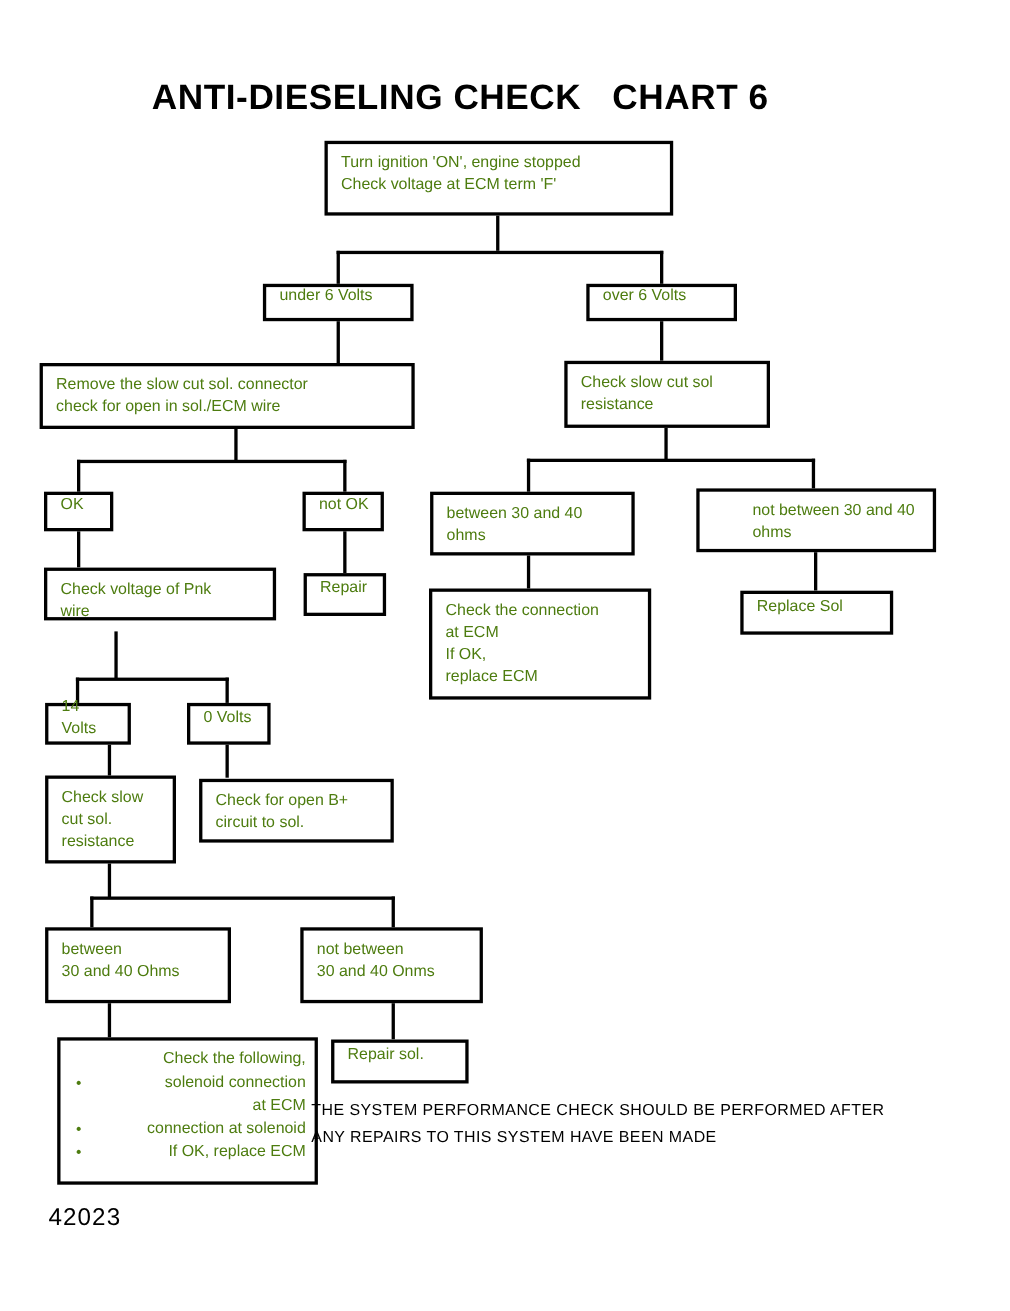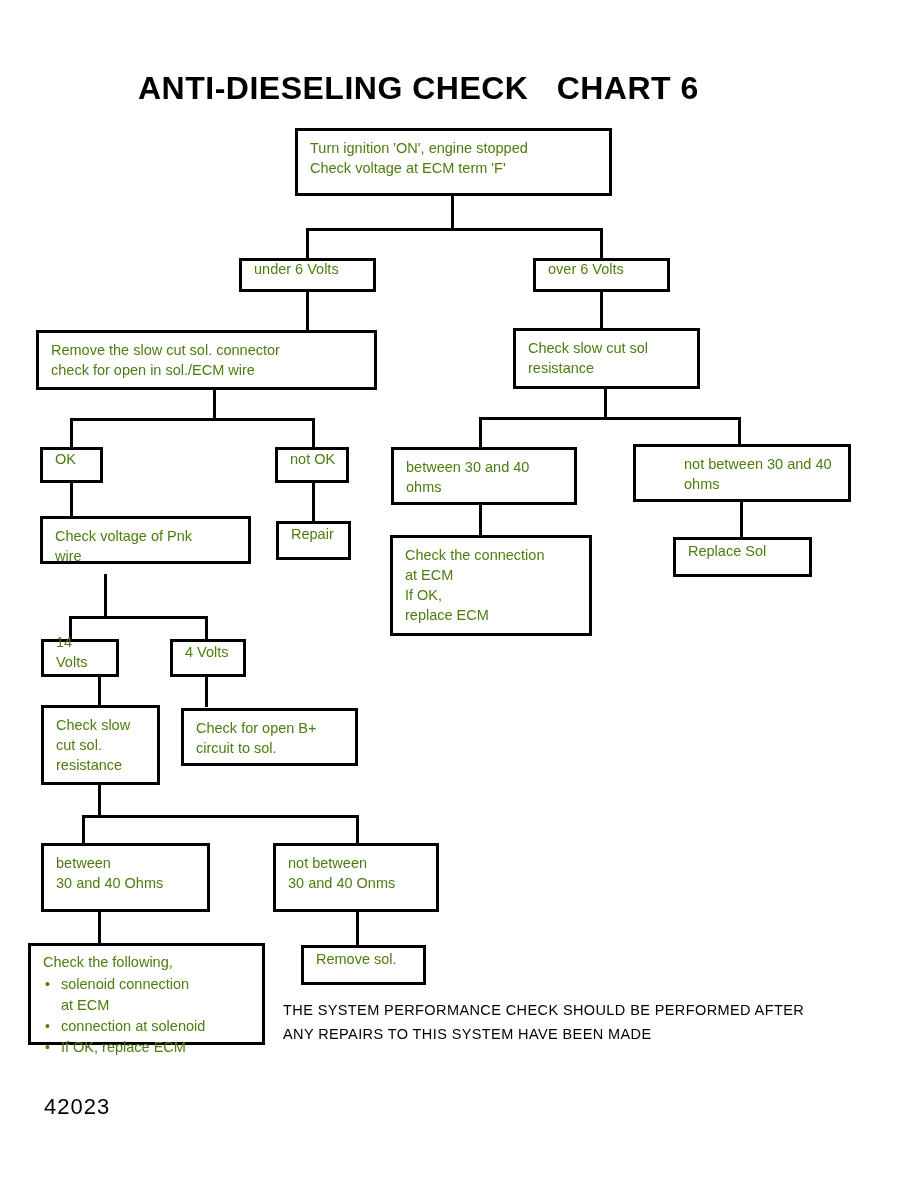--- a/index.html
+++ b/index.html
@@ -133,21 +133,21 @@
   <div class="node" style="left:40px; top:516px; width:211px; height:48px;">Check voltage of Pnk
 wire</div>
   <div class="node center" style="left:276px; top:521px; width:75px; height:39px;">Repair</div>
 
   <div class="line vline" style="left:104px; top:574px; width:3px; height:44px;"></div>
   <div class="line hline" style="left:69px; top:616px; width:139px; height:3px;"></div>
   <div class="line vline" style="left:69px; top:616px; width:3px; height:25px;"></div>
   <div class="line vline" style="left:205px; top:616px; width:3px; height:25px;"></div>
 
   <div class="node center" style="left:41px; top:639px; width:78px; height:38px;">14 Volts</div>
-  <div class="node center" style="left:170px; top:639px; width:76px; height:38px;">4 Volts</div>
+  <div class="node center" style="left:170px; top:639px; width:76px; height:38px;">0 Volts</div>
 
   <div class="line vline" style="left:98px; top:677px; width:3px; height:30px;"></div>
   <div class="line vline" style="left:205px; top:677px; width:3px; height:30px;"></div>
 
   <div class="node" style="left:41px; top:705px; width:119px; height:80px;">Check slow
 cut sol.
 resistance</div>
   <div class="node" style="left:181px; top:708px; width:177px; height:58px;">Check for open B+
 circuit to sol.</div>
 
@@ -157,31 +157,31 @@
   <div class="line vline" style="left:356px; top:815px; width:3px; height:30px;"></div>
 
   <div class="node" style="left:41px; top:843px; width:169px; height:69px;">between
 30 and 40 Ohms</div>
   <div class="node" style="left:273px; top:843px; width:166px; height:69px;">not between
 30 and 40 Onms</div>
 
   <div class="line vline" style="left:98px; top:912px; width:3px; height:33px;"></div>
   <div class="line vline" style="left:356px; top:912px; width:3px; height:33px;"></div>
 
-  <div class="node" style="left:28px; top:943px; width:237px; height:102px; padding:6px 8px 6px 12px; white-space:normal;">
+  <div class="node" style="left:52px; top:943px; width:237px; height:134px; padding:6px 8px 6px 12px; white-space:normal;text-align:right;">
     <div class="lead">Check the following,</div>
     <ul class="bullets">
       <li><span style="white-space:pre-line;">solenoid connection
 at ECM</span></li>
       <li><span>connection at solenoid</span></li>
       <li><span>If OK, replace ECM</span></li>
     </ul>
   </div>
 
-  <div class="node center" style="left:301px; top:945px; width:125px; height:40px;">Remove sol.</div>
+  <div class="node center" style="left:301px; top:945px; width:125px; height:40px;">Repair sol.</div>
 
   <div class="node" style="left:513px; top:328px; width:187px; height:61px;">Check slow cut sol
 resistance</div>
 
   <div class="line vline" style="left:604px; top:389px; width:3px; height:30px;"></div>
   <div class="line hline" style="left:479px; top:417px; width:262px; height:3px;"></div>
   <div class="line vline" style="left:479px; top:417px; width:3px; height:32px;"></div>
   <div class="line vline" style="left:738px; top:417px; width:3px; height:32px;"></div>
 
   <div class="node" style="left:391px; top:447px; width:186px; height:58px;">between 30 and 40

